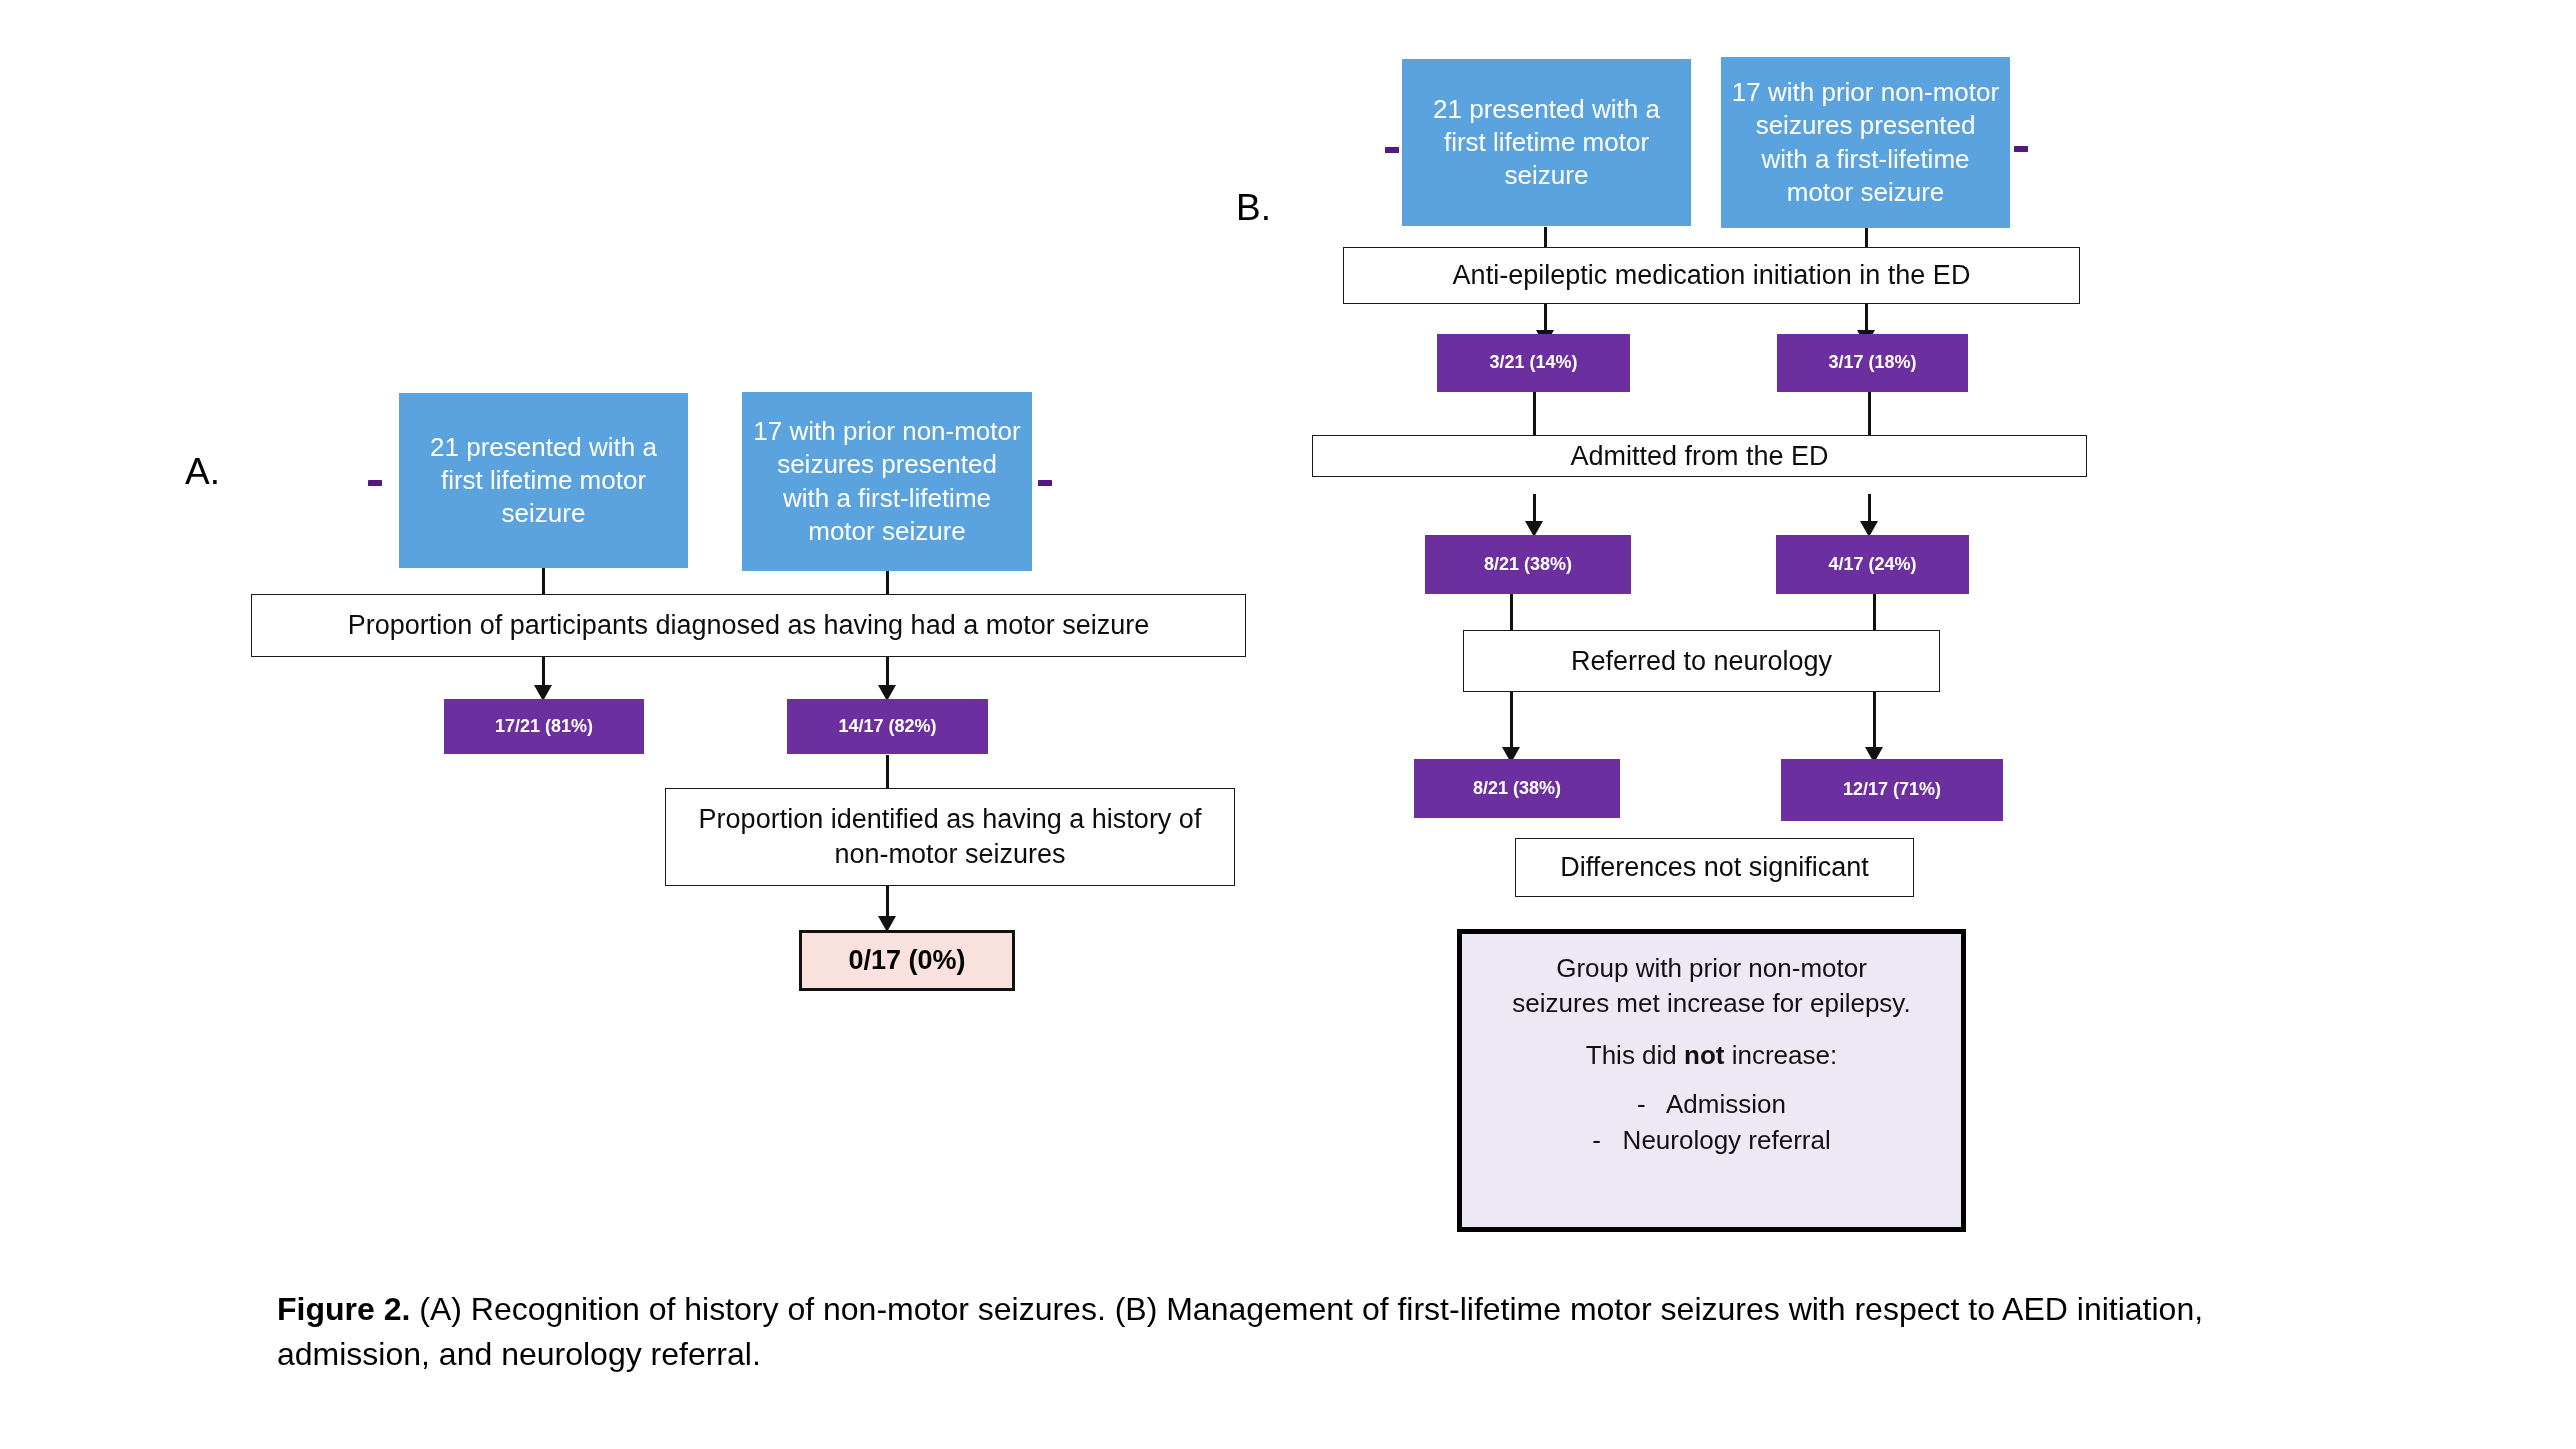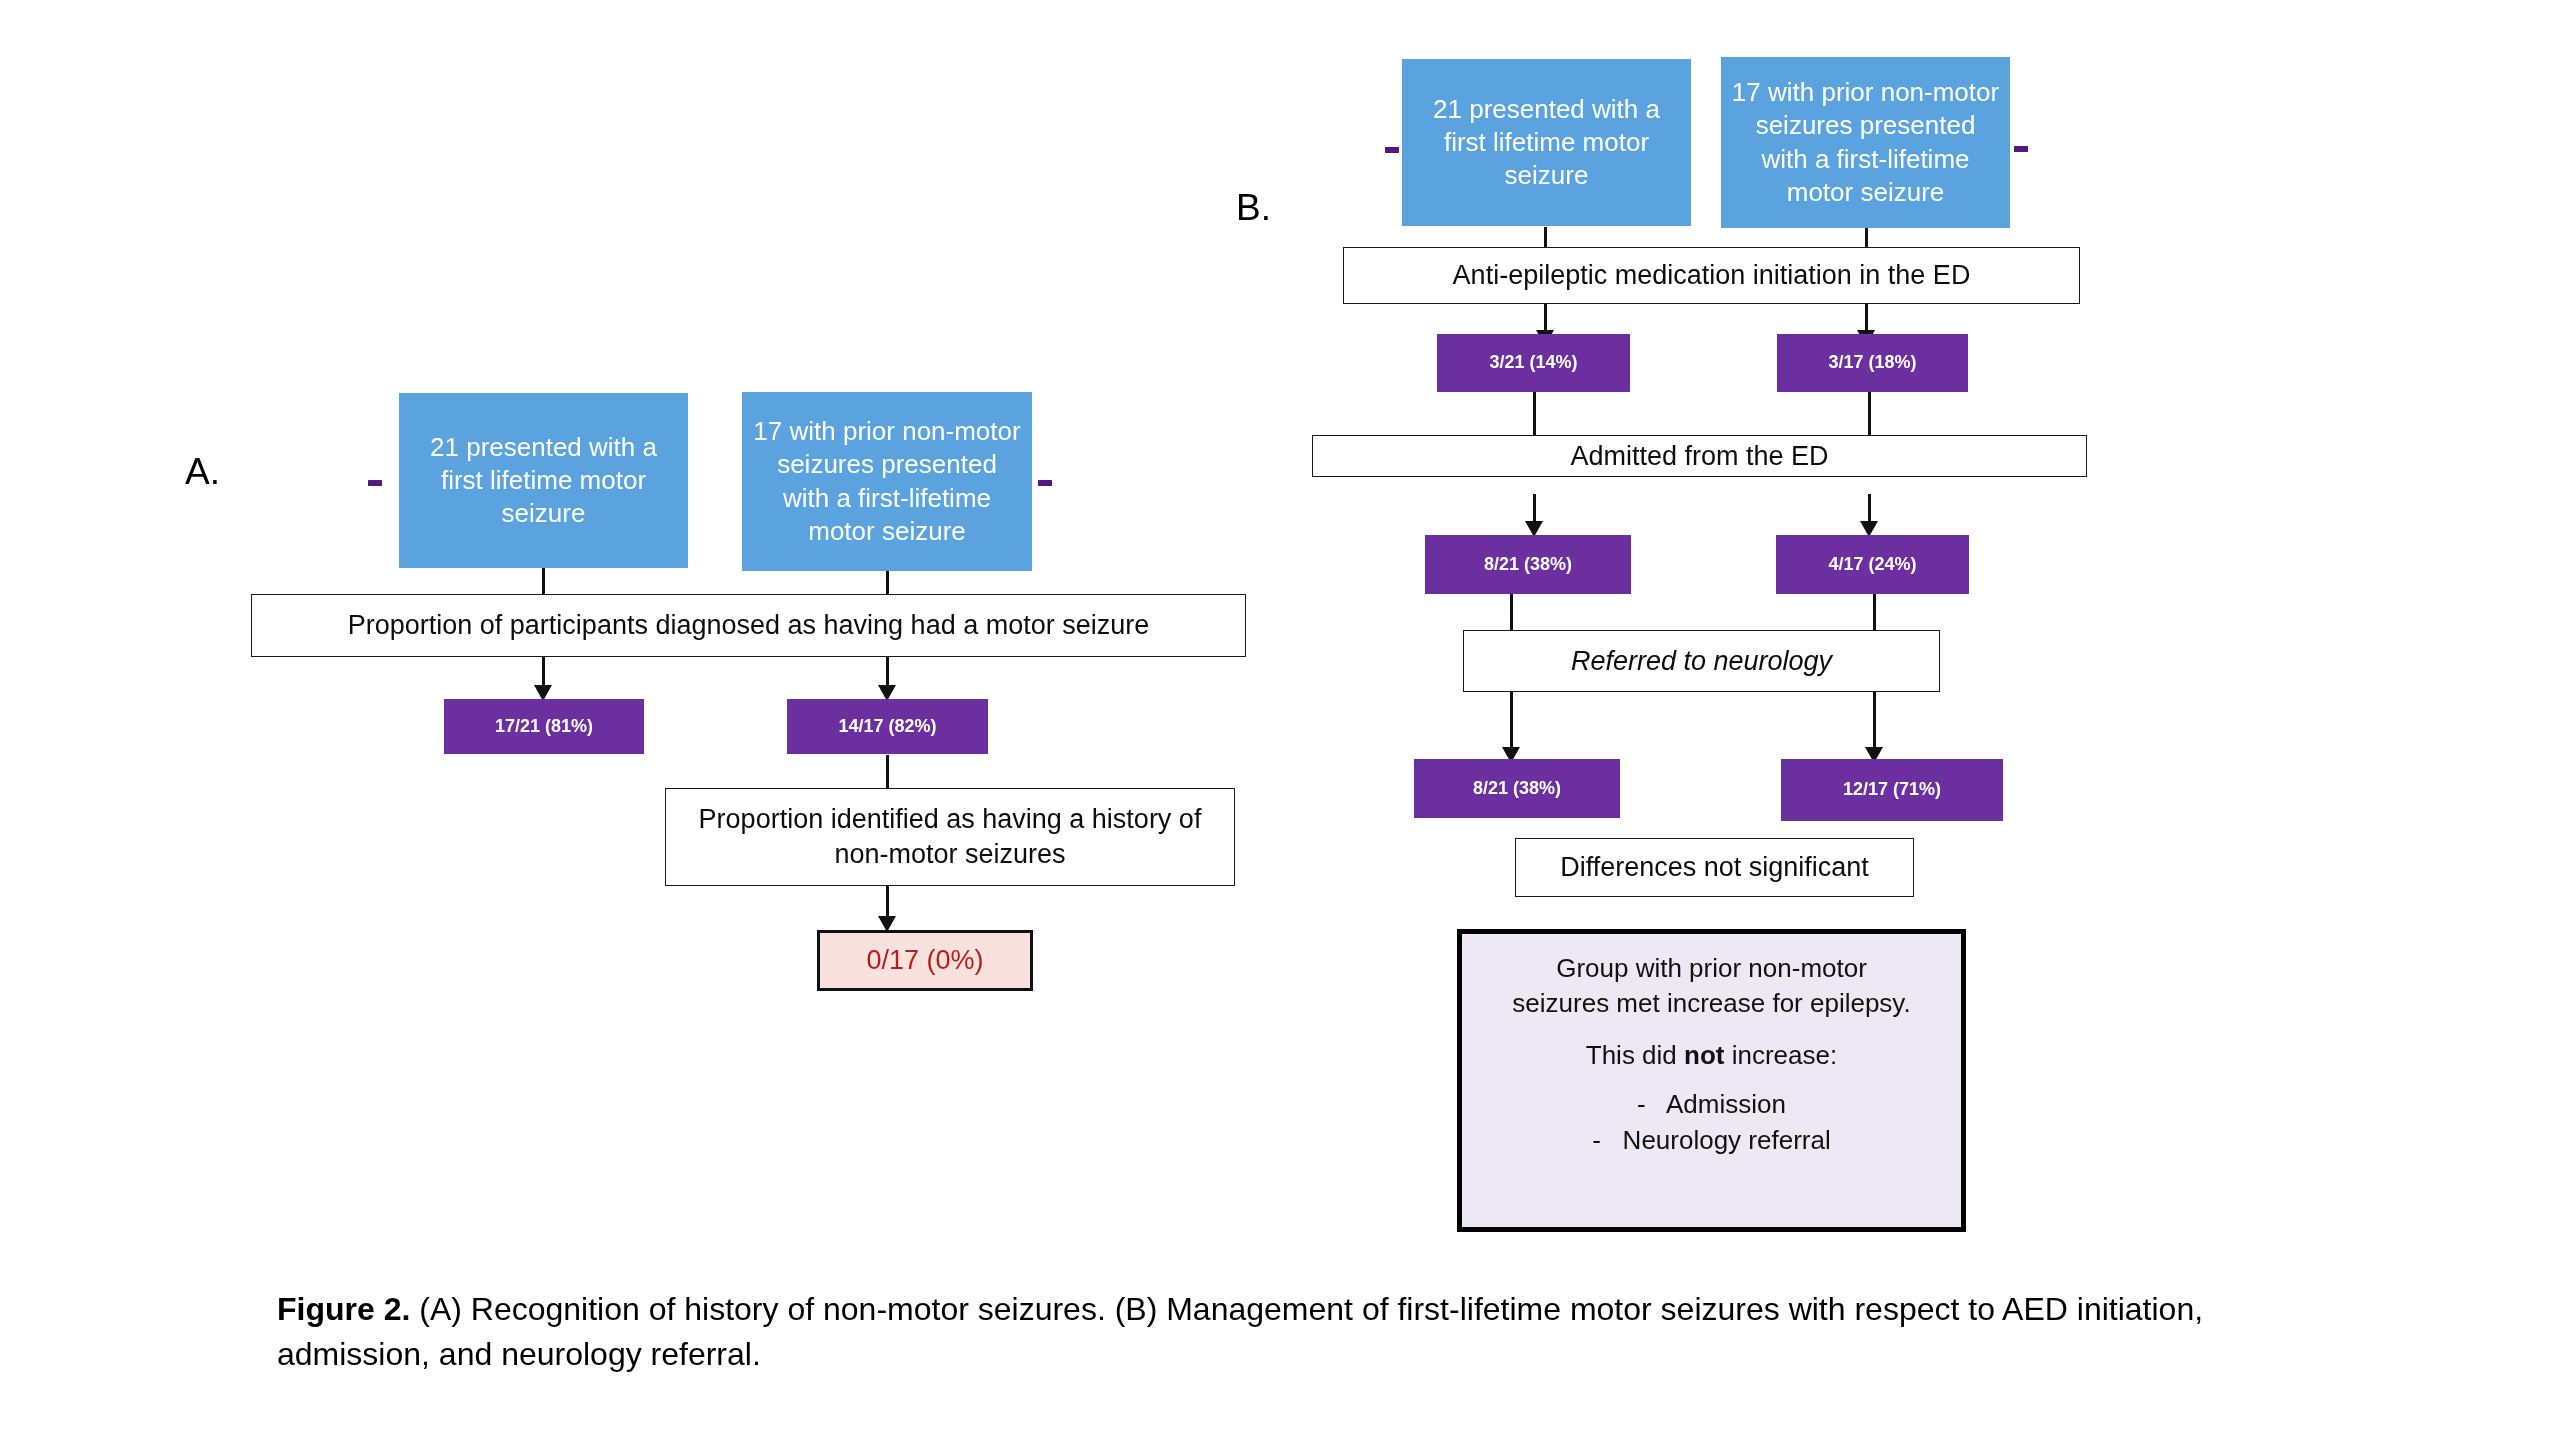--- a/index.html
+++ b/index.html
@@ -51,25 +51,24 @@
     color: #ffffff;
     font-size: 18px;
     font-weight: bold;
     padding: 2.6px 6.4px;
   }
 
   
   .box-pink {
     background: #F9E2DD;
     border: 3.2px solid #111111;
-    color: #b91c1c;
+    color: #000000;
     font-size: 27px;
-    font-weight: normal;
+    font-weight: bold;
     padding: 2.6px 6.4px;
-    margin-left: 18px;
   }
 
   
   .box-summary {
     background: #EDE8F3;
     border: 5.2px solid #000000;
     color: #111111;
     font-size: 26px;
     flex-direction: column;
     justify-content: flex-start;
@@ -224,21 +223,21 @@
     <div class="head" style="top:27px;"></div>
   </div>
 
   <div class="node box-purple" style="left:1425px; top:535px; width:206px; height:59px;">8/21 (38%)</div>
 
   <div class="node box-purple" style="left:1776px; top:535px; width:193px; height:59px;">4/17 (24%)</div>
 
   <div class="conn" style="left:1510px; top:594px; height:36px;"></div>
   <div class="conn" style="left:1873px; top:594px; height:36px;"></div>
 
-  <div class="node box-white" style="left:1463px; top:630px; width:477px; height:62px;font-style:italic;">Referred to neurology</div>
+  <div class="node box-white" style="left:1463px; top:630px; width:477px; height:62px;">Referred to neurology</div>
 
   <div class="arrow" style="left:1510px; top:692px; width:2.6px; height:72px;">
     <div class="shaft" style="height:55px;"></div>
     <div class="head" style="top:55px;"></div>
   </div>
   <div class="arrow" style="left:1873px; top:692px; width:2.6px; height:72px;">
     <div class="shaft" style="height:55px;"></div>
     <div class="head" style="top:55px;"></div>
   </div>
 

